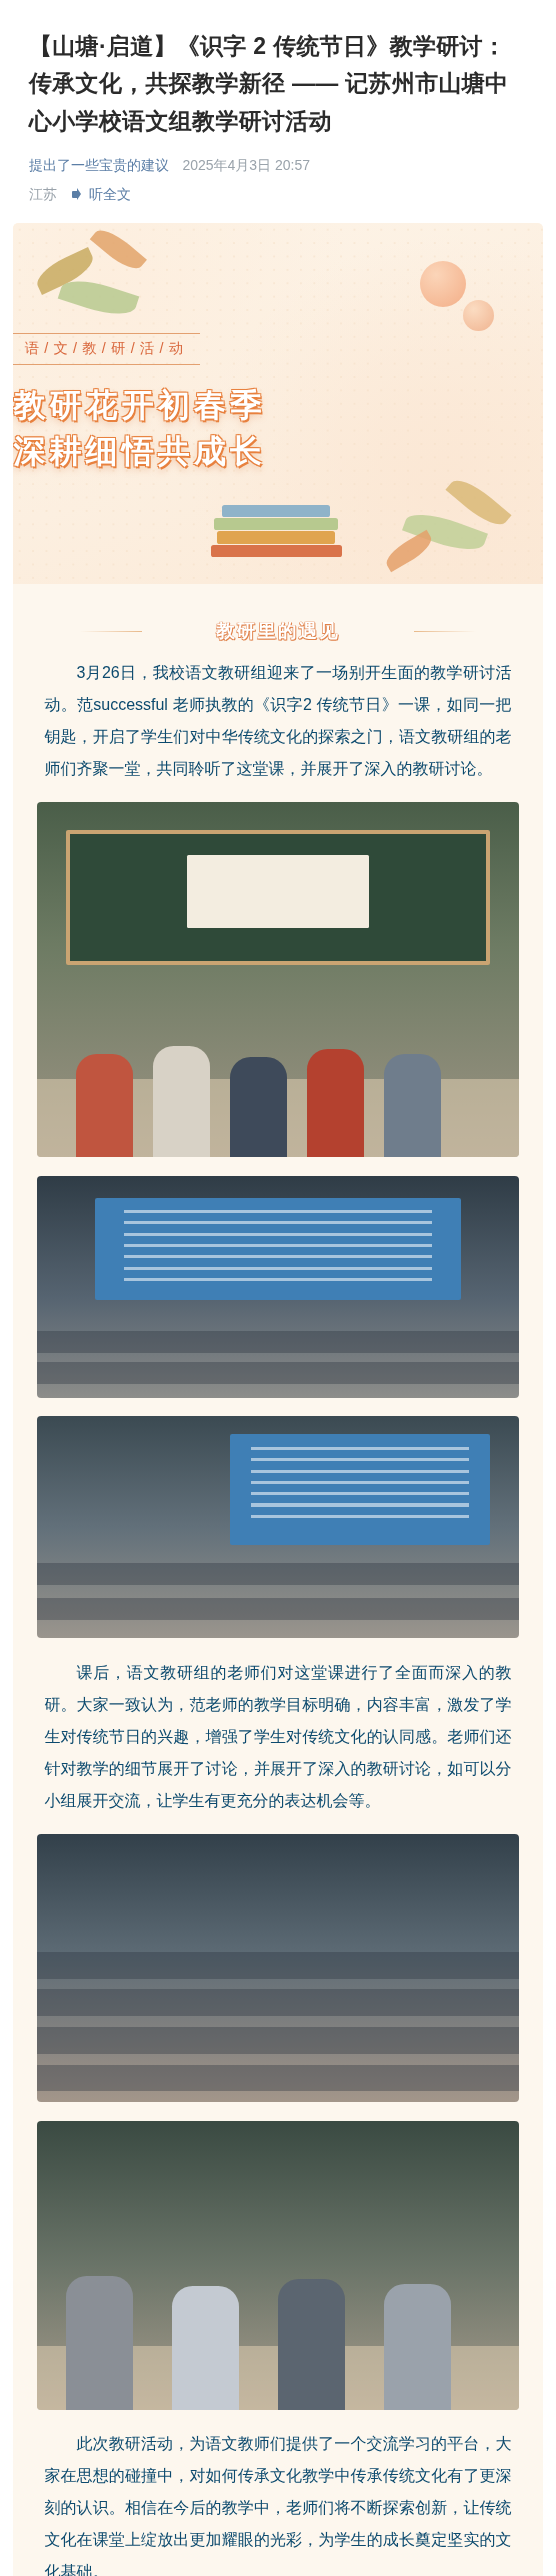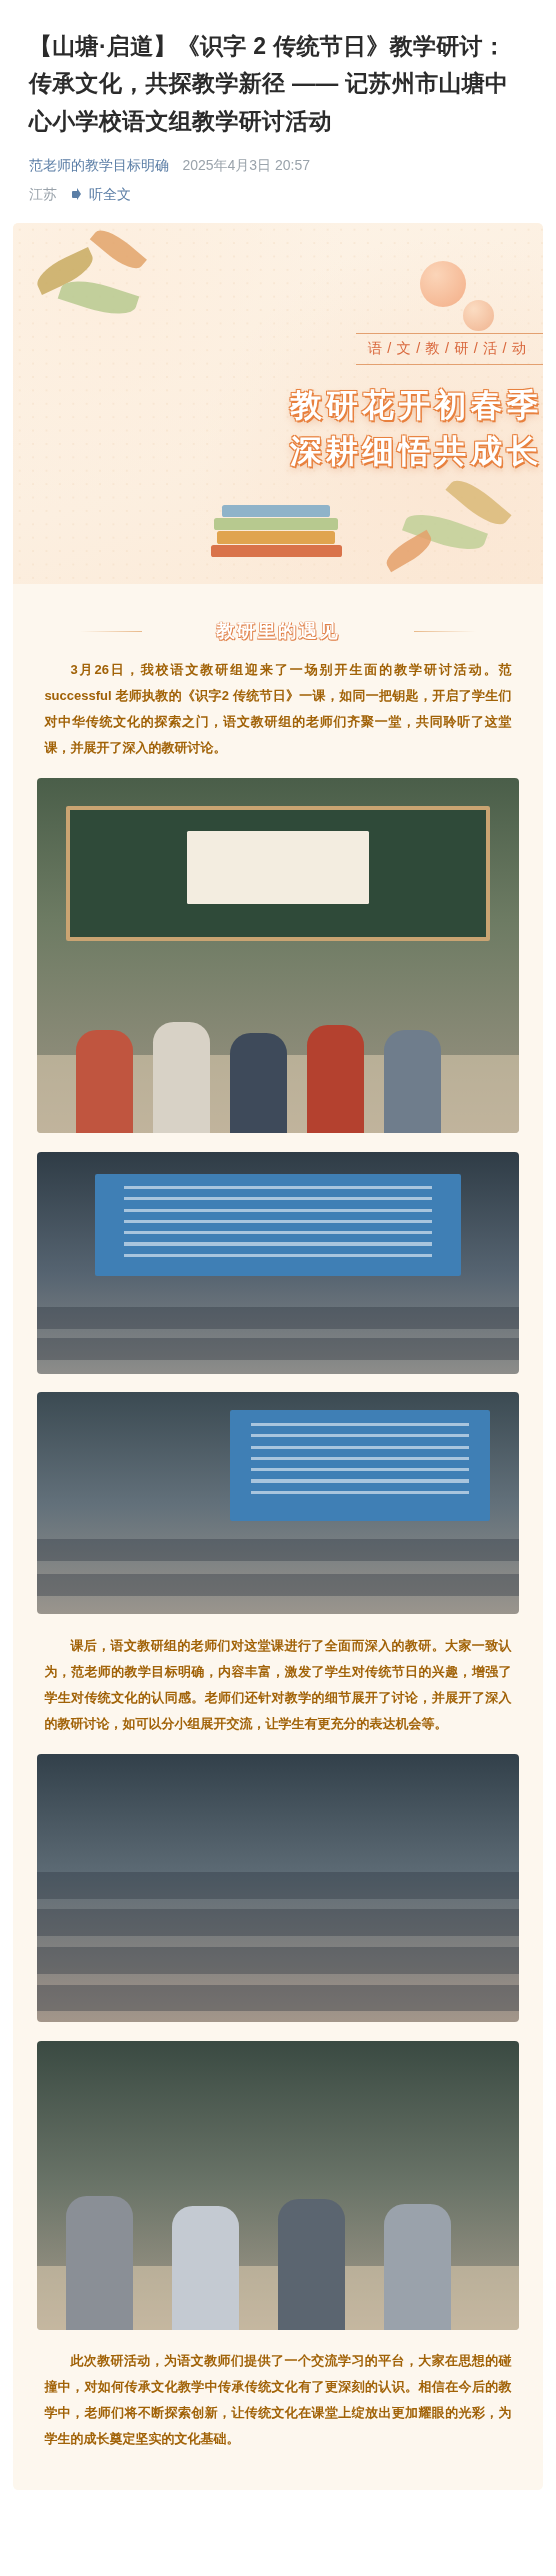--- a/index.html
+++ b/index.html
@@ -125,21 +125,21 @@
     position: absolute;
     width: 31px; height: 31px;
     border-radius: 50%;
     background: radial-gradient(circle at 35% 30%, #fbd9bd, #eeaa83);
     top: 77px; right: 49px;
     opacity: .85;
   }
   .hero-center {
     position: absolute;
     left: 0; right: 0; top: 110px;
-    text-align: right;
+    text-align: left;
   }
   .hero-sub {
     display: inline-block;
     font-size: 14.4px;
     letter-spacing: 5.2px;
     color: #d9673c;
     border-top: 1px solid #e3a070;
     border-bottom: 1px solid #e3a070;
     padding: 5.2px 11.3px;
     margin-bottom: 17.5px;
@@ -193,28 +193,27 @@
     content: "";
     position: absolute;
     top: 50%;
     width: 62px; height: 1.5px;
     background: linear-gradient(90deg, rgba(224,130,75,0), #e8b98a);
   }
   .sec-title:before { left: 67px; }
   .sec-title:after  { right: 67px; transform: scaleX(-1); }
 
   .para {
-    font-size: 13px;
+    font-size: 16px;
     line-height: 2.0;
-    color: #a16207;
+    color: #0c4a6e;
     text-indent: 2em;
     padding: 0 31px;
     margin: 13.4px 0 17.5px 0;
     text-align: justify;
-    font-weight: bold;
   }
 
   
   .photo-wrap { padding: 0 24px; margin-bottom: 18.5px; }
   .photo {
     width: 100%;
     border-radius: 4.1px;
     overflow: hidden;
     position: relative;
   }
@@ -273,21 +272,21 @@
   }
 </style>
 </head>
 <body>
 
 <div class="page">
 
   <div class="header">
     <h1 class="article-title">【山塘·启道】《识字 2 传统节日》教学研讨：传承文化，共探教学新径 —— 记苏州市山塘中心小学校语文组教学研讨活动</h1>
     <div class="meta-row">
-      <span class="meta-account">范老师的教学目标明确</span>
+      <span class="meta-account">提出了一些宝贵的建议</span>
       <span class="meta-date">2025年4月3日 20:57</span>
     </div>
     <div class="meta-row2">
       <span class="meta-loc">江苏</span>
       <span class="listen">
         <span class="listen-icon"></span>
         <span>听全文</span>
       </span>
     </div>
   </div>

